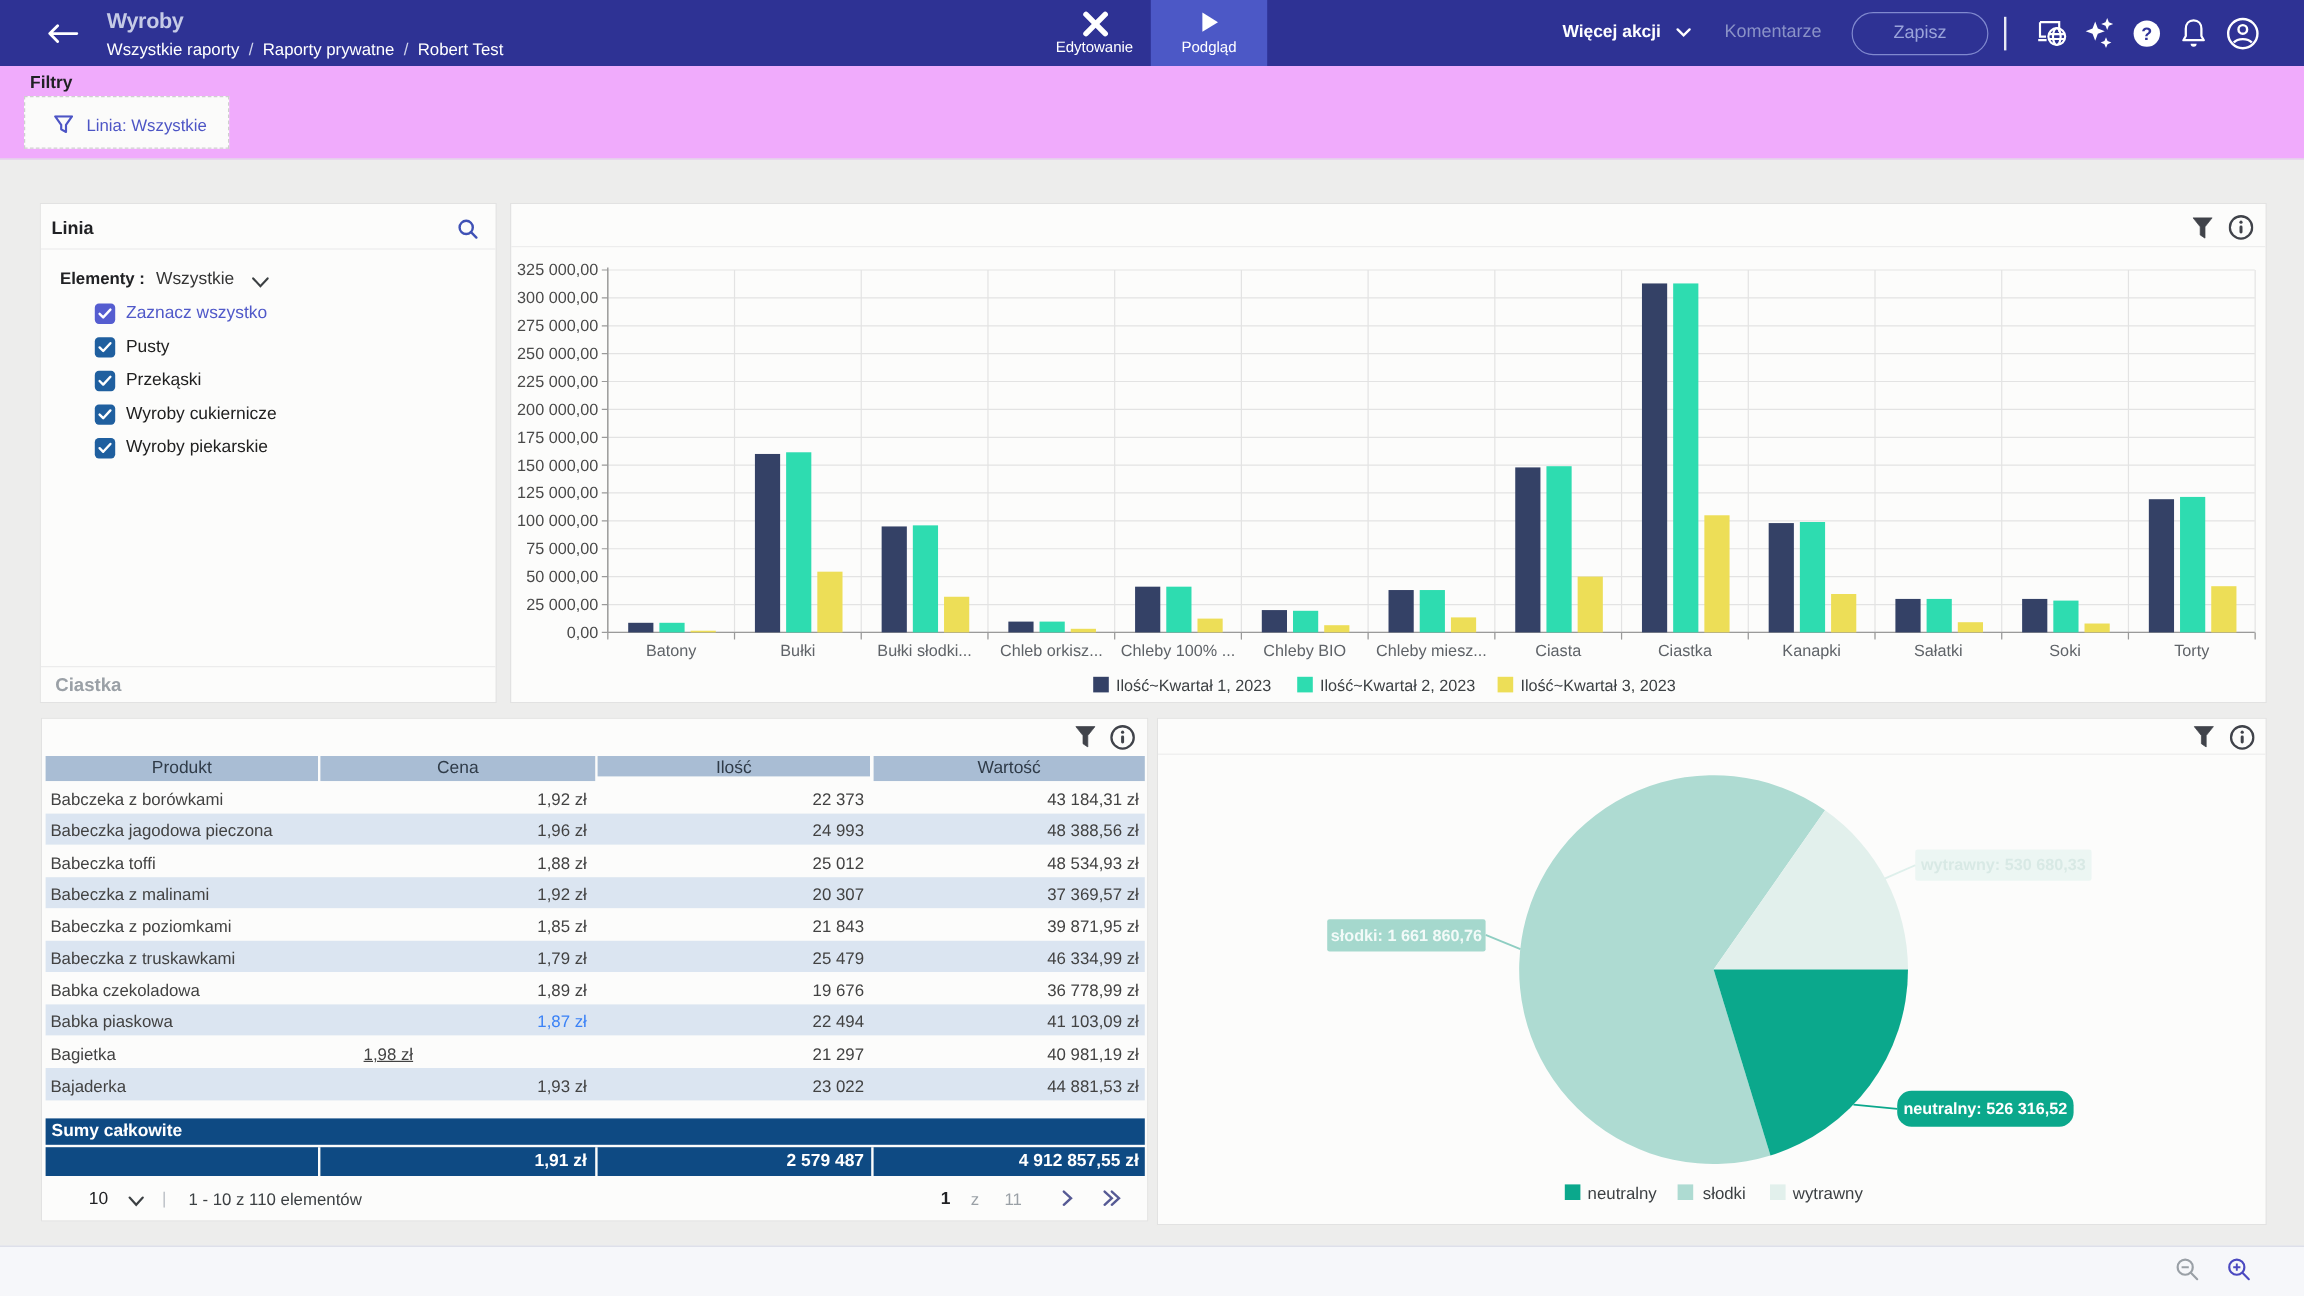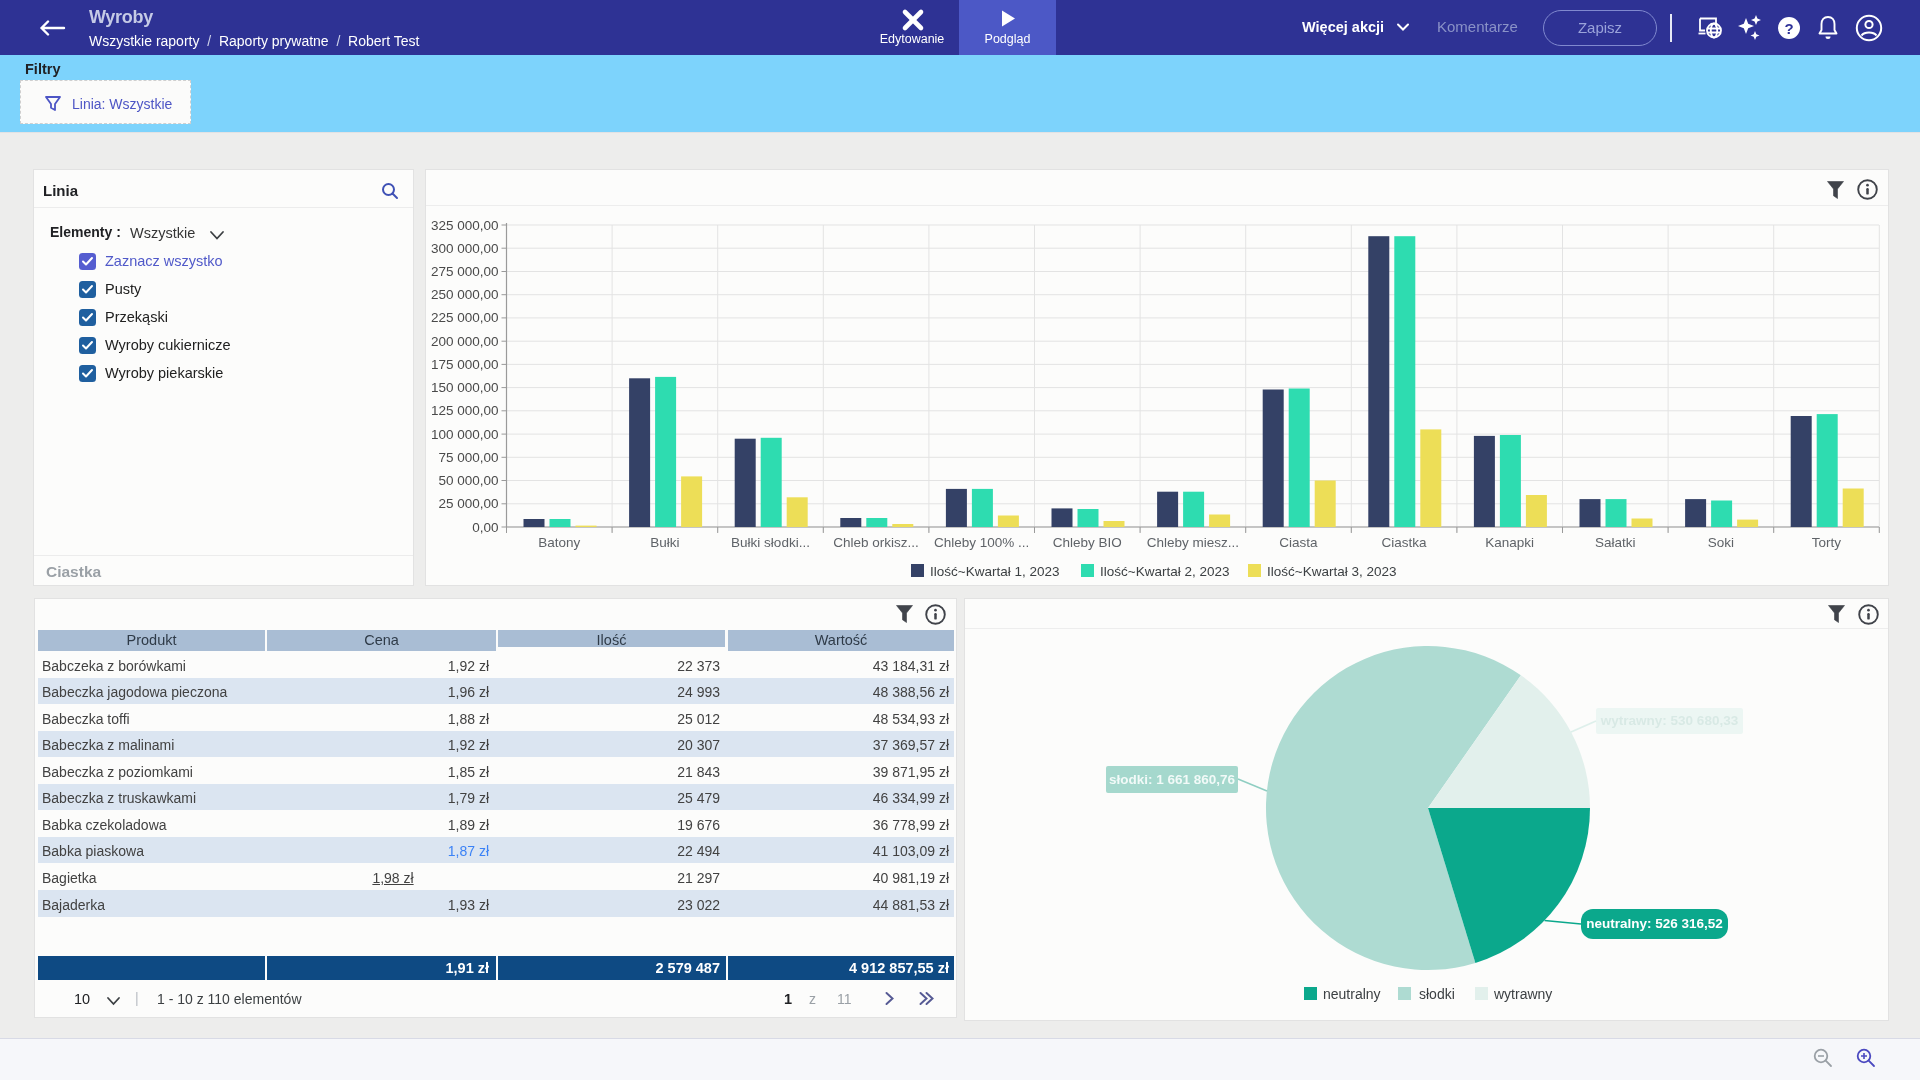--- a/index.html
+++ b/index.html
@@ -1,20 +1,20 @@
 <!DOCTYPE html>
 <html lang="pl"><head>
 <meta charset="utf-8">
 <title>Wyroby</title>
 <style>
 * { margin:0; padding:0; box-sizing:border-box; }
 html,body { width:1920px; height:1080px; overflow:hidden; background:#ededec; font-family:"Liberation Sans", sans-serif; }
 .abs { position:absolute; }
 #topbar { position:absolute; left:0; top:0; width:1920px; height:55px; background:#2e3294; color:#fff; }
-#filterbar { position:absolute; left:0; top:55px; width:1920px; height:78px; background:#7dd3fc; border-bottom:1px solid #e2e2e4; }
+#filterbar { position:absolute; left:0; top:55px; width:1920px; height:78px; background:#f0abfc; border-bottom:1px solid #e2e2e4; }
 .panel { position:absolute; background:#fcfcfb; border:1px solid #e2e2e2; }
 .ptools { position:absolute; right:0; top:0; height:36px; width:100%; border-bottom:1px solid #ededed; }
 </style>
 </head>
 <body>
 <div id="topbar">
     <svg class="abs" style="left:39px;top:20px" width="27" height="16" viewBox="0 0 27 16">
       <path d="M9 1.5 L2.5 8 L9 14.5 M2.5 8 L25 8" stroke="#ffffff" stroke-width="2.4" fill="none" stroke-linecap="round" stroke-linejoin="round"></path>
     </svg>
     <div class="abs" style="left:89px;top:7px;font-size:18px;font-weight:bold;color:#c5cae6;letter-spacing:-0.3px;">Wyroby</div>
@@ -305,28 +305,29 @@
     <div class="abs" style="left:254px;top:217.8px;width:200px;text-align:right;font-size:14px;color:#424242;">1,89 zł</div>
     <div class="abs" style="left:485px;top:217.8px;width:200px;text-align:right;font-size:14px;color:#424242;">19 676</div>
     <div class="abs" style="left:714px;top:217.8px;width:200px;text-align:right;font-size:14px;color:#424242;">36 778,99 zł</div>
     <div class="abs" style="left:3px;top:237.8px;width:916px;height:26.55px;background:#dbe5f1;"></div>
     <div class="abs" style="left:7px;top:244.3px;font-size:14px;color:#424242;">Babka piaskowa</div>
     <div class="abs" style="left:254px;top:244.3px;width:200px;text-align:right;font-size:14px;color:#3b82f6;">1,87 zł</div>
     <div class="abs" style="left:485px;top:244.3px;width:200px;text-align:right;font-size:14px;color:#424242;">22 494</div>
     <div class="abs" style="left:714px;top:244.3px;width:200px;text-align:right;font-size:14px;color:#424242;">41 103,09 zł</div>
     <div class="abs" style="left:3px;top:264.4px;width:916px;height:26.55px;background:#fcfcfb;"></div>
     <div class="abs" style="left:7px;top:270.9px;font-size:14px;color:#424242;">Bagietka</div>
-    <div class="abs" style="left:258px;top:270.9px;width:200px;text-align:center;font-size:14px;color:#424242;text-decoration:underline;">1,98 zł</div>
+    <div class="abs" style="left:268px;top:270.9px;width:200px;text-align:left;font-size:14px;color:#424242;text-decoration:underline;">1,98 zł</div>
     <div class="abs" style="left:485px;top:270.9px;width:200px;text-align:right;font-size:14px;color:#424242;">21 297</div>
     <div class="abs" style="left:714px;top:270.9px;width:200px;text-align:right;font-size:14px;color:#424242;">40 981,19 zł</div>
     <div class="abs" style="left:3px;top:291.0px;width:916px;height:26.55px;background:#dbe5f1;"></div>
     <div class="abs" style="left:7px;top:297.5px;font-size:14px;color:#424242;">Bajaderka</div>
     <div class="abs" style="left:254px;top:297.5px;width:200px;text-align:right;font-size:14px;color:#424242;">1,93 zł</div>
     <div class="abs" style="left:485px;top:297.5px;width:200px;text-align:right;font-size:14px;color:#424242;">23 022</div>
     <div class="abs" style="left:714px;top:297.5px;width:200px;text-align:right;font-size:14px;color:#424242;">44 881,53 zł</div>
+    <div class="abs" style="left:3px;top:333px;width:916px;height:22px;background:#0e4a83;color:#fff;font-size:14.5px;font-weight:bold;line-height:22px;"><span style="margin-left:5px;">Sumy całkowite</span></div>
     <div class="abs" style="left:3px;top:357px;width:916px;height:24px;background:#0e4a83;"></div>
     <div class="abs" style="left:230px;top:357px;width:2px;height:24px;background:#fcfcfb;"></div>
     <div class="abs" style="left:461px;top:357px;width:2px;height:24px;background:#fcfcfb;"></div>
     <div class="abs" style="left:691px;top:357px;width:2px;height:24px;background:#fcfcfb;"></div>
     <div class="abs" style="left:254px;top:361px;width:200px;text-align:right;font-size:14.5px;font-weight:bold;color:#fff;">1,91 zł</div>
     <div class="abs" style="left:485px;top:361px;width:200px;text-align:right;font-size:14.5px;font-weight:bold;color:#fff;">2 579 487</div>
     <div class="abs" style="left:714px;top:361px;width:200px;text-align:right;font-size:14.5px;font-weight:bold;color:#fff;">4 912 857,55 zł</div>
     <div class="abs" style="left:39px;top:392px;font-size:14.5px;color:#202124;">10</div>
     <svg class="abs" style="left:71px;top:397px" width="15" height="10" viewBox="0 0 15 10">
       <path d="M2 2 L7.5 8 L13 2" stroke="#3c4043" stroke-width="1.8" fill="none" stroke-linecap="round"></path>

